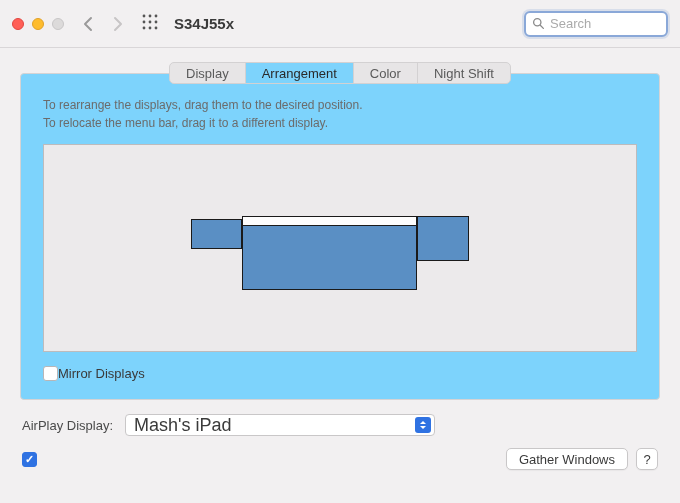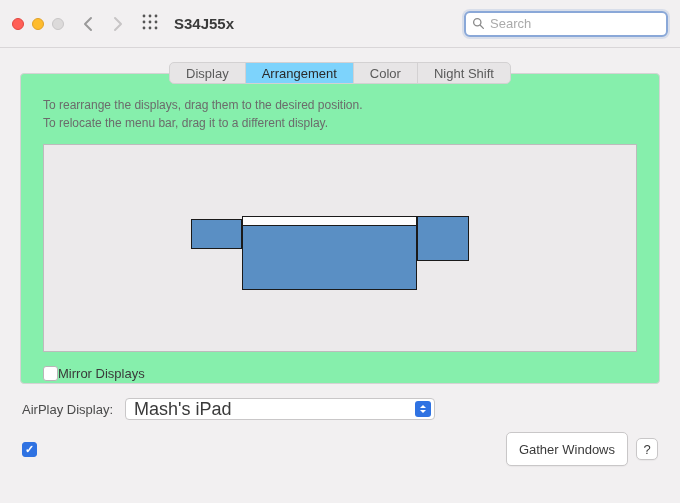--- a/index.html
+++ b/index.html
@@ -9,34 +9,34 @@
   .titlebar { height: 48px; display: flex; align-items: center; padding: 0 12px; border-bottom: 1px solid #d9d6d8; }
   .traffic { display: flex; gap: 8px; margin-right: 18px; }
   .dot { width: 12px; height: 12px; border-radius: 50%; }
   .dot.red { background: #ff5f57; border: 0.5px solid #e24640; }
   .dot.yellow { background: #febc2e; border: 0.5px solid #e1a128; }
   .dot.grey { background: #dcdada; border: 0.5px solid #c8c6c7; }
   .nav { display: flex; gap: 18px; margin-right: 18px; color: #9a9a9a; }
   .nav svg { display: block; }
   .grid-icon { margin-right: 16px; color: #555; }
   .title { font-size: 15px; font-weight: 600; color: #3a3a3a; }
-  .search { margin-left: auto; display: flex; align-items: center; width: 204px; height: 26px; background: #fff; border: 2px solid #8aa8d8; border-radius: 6px; padding: 0 6px; box-shadow: 0 0 0 2px rgba(138,168,216,0.25); }
+  .search { margin-left: auto; display: flex; align-items: center; width: 144px; height: 26px; background: #fff; border: 2px solid #8aa8d8; border-radius: 6px; padding: 0 6px; box-shadow: 0 0 0 2px rgba(138,168,216,0.25); }
   .search svg { color: #8a8a8a; margin-right: 5px; flex-shrink: 0; }
   .search input { border: none; outline: none; width: 100%; font-size: 13px; color: #555; background: transparent; }
   .search input::placeholder { color: #aaa; }
   
   
   .tabs-wrap { display: flex; justify-content: center; padding: 14px 0 0; position: relative; z-index: 2; align-items: center; }
   .seg { display: flex; background: #e7e5e6; border: 1px solid #d3d1d2; border-radius: 5px; overflow: hidden; height: 22px; }
   .seg .tab { padding: 0 16px; display: flex; align-items: center; font-size: 13px; color: #5a5a5a; border-right: 1px solid #d3d1d2; cursor: default; }
   .seg .tab:last-child { border-right: none; }
   .seg .tab.active { background: #7dd3fc; color: #2a2a2a; }
   
   
-  .card { margin: -11px 20px 0; background: #86efac; border: 1px solid #d5d3d4; border-radius: 4px; padding: 22px 22px 2px; }
+  .card { margin: -11px 20px 0; background: #7dd3fc; border: 1px solid #d5d3d4; border-radius: 4px; padding: 22px 22px 18px; }
   .instr { font-size: 12px; color: #6b6b6b; line-height: 1.5; margin-bottom: 12px; }
   .arena { height: 208px; background: #eceaeb; border: 1px solid #bdbbbc; position: relative; }
   
   
   .disp { position: absolute; background: #5a8fc4; border: 1px solid #1a1a1a; }
   .menubar { position: absolute; background: #fdfdfd; border: 1px solid #1a1a1a; }
   .d-left  { left: 147px; top: 74px; width: 51px;  height: 30px; }
   .d-main  { left: 198px; top: 80px; width: 175px; height: 65px; }
   .mbar    { left: 198px; top: 71px; width: 175px; height: 9px; border-bottom: none; }
   .d-right { left: 373px; top: 71px; width: 52px;  height: 45px; }
@@ -51,21 +51,21 @@
   .bottom { padding: 14px 22px 0; }
   .airplay-row { display: flex; align-items: center; gap: 12px; margin-bottom: 12px; }
   .airplay-row .lbl { font-size: 13px; color: #4a4a4a; }
   .popup { flex: 0 0 310px; height: 22px; background: #fff; border: 1px solid #c9c7c8; border-radius: 4px; display: flex; align-items: center; padding: 0 3px 0 8px; font-size: 18px; position: relative; }
   .popup .val { flex: 1; }
   .stepper { width: 16px; height: 16px; background: #2f72e2; border-radius: 3px; display: flex; flex-direction: column; align-items: center; justify-content: center; }
   .stepper::before { content: ""; border-left: 3px solid transparent; border-right: 3px solid transparent; border-bottom: 3.5px solid #fff; margin-bottom: 1.5px; }
   .stepper::after  { content: ""; border-left: 3px solid transparent; border-right: 3px solid transparent; border-top: 3.5px solid #fff; }
   
   .last-row { display: flex; align-items: center; gap: 8px; }
-  .btn { background: #fff; border: 1px solid #c9c7c8; border-radius: 5px; height: 34px; padding: 7px 12px; display: flex; align-items: center; font-size: 13px; color: #3a3a3a; box-shadow: 0 1px 1px rgba(0,0,0,0.04); }
+  .btn { background: #fff; border: 1px solid #c9c7c8; border-radius: 5px; height: 22px; padding: 7px 12px; display: flex; align-items: center; font-size: 13px; color: #3a3a3a; box-shadow: 0 1px 1px rgba(0,0,0,0.04); }
   .help { width: 22px; height: 22px; padding: 0; justify-content: center; }
   .spacer { flex: 1; }
 </style>
 </head>
 <body>
 
 <div class="titlebar">
   <div class="traffic">
     <div class="dot red"></div>
     <div class="dot yellow"></div>

